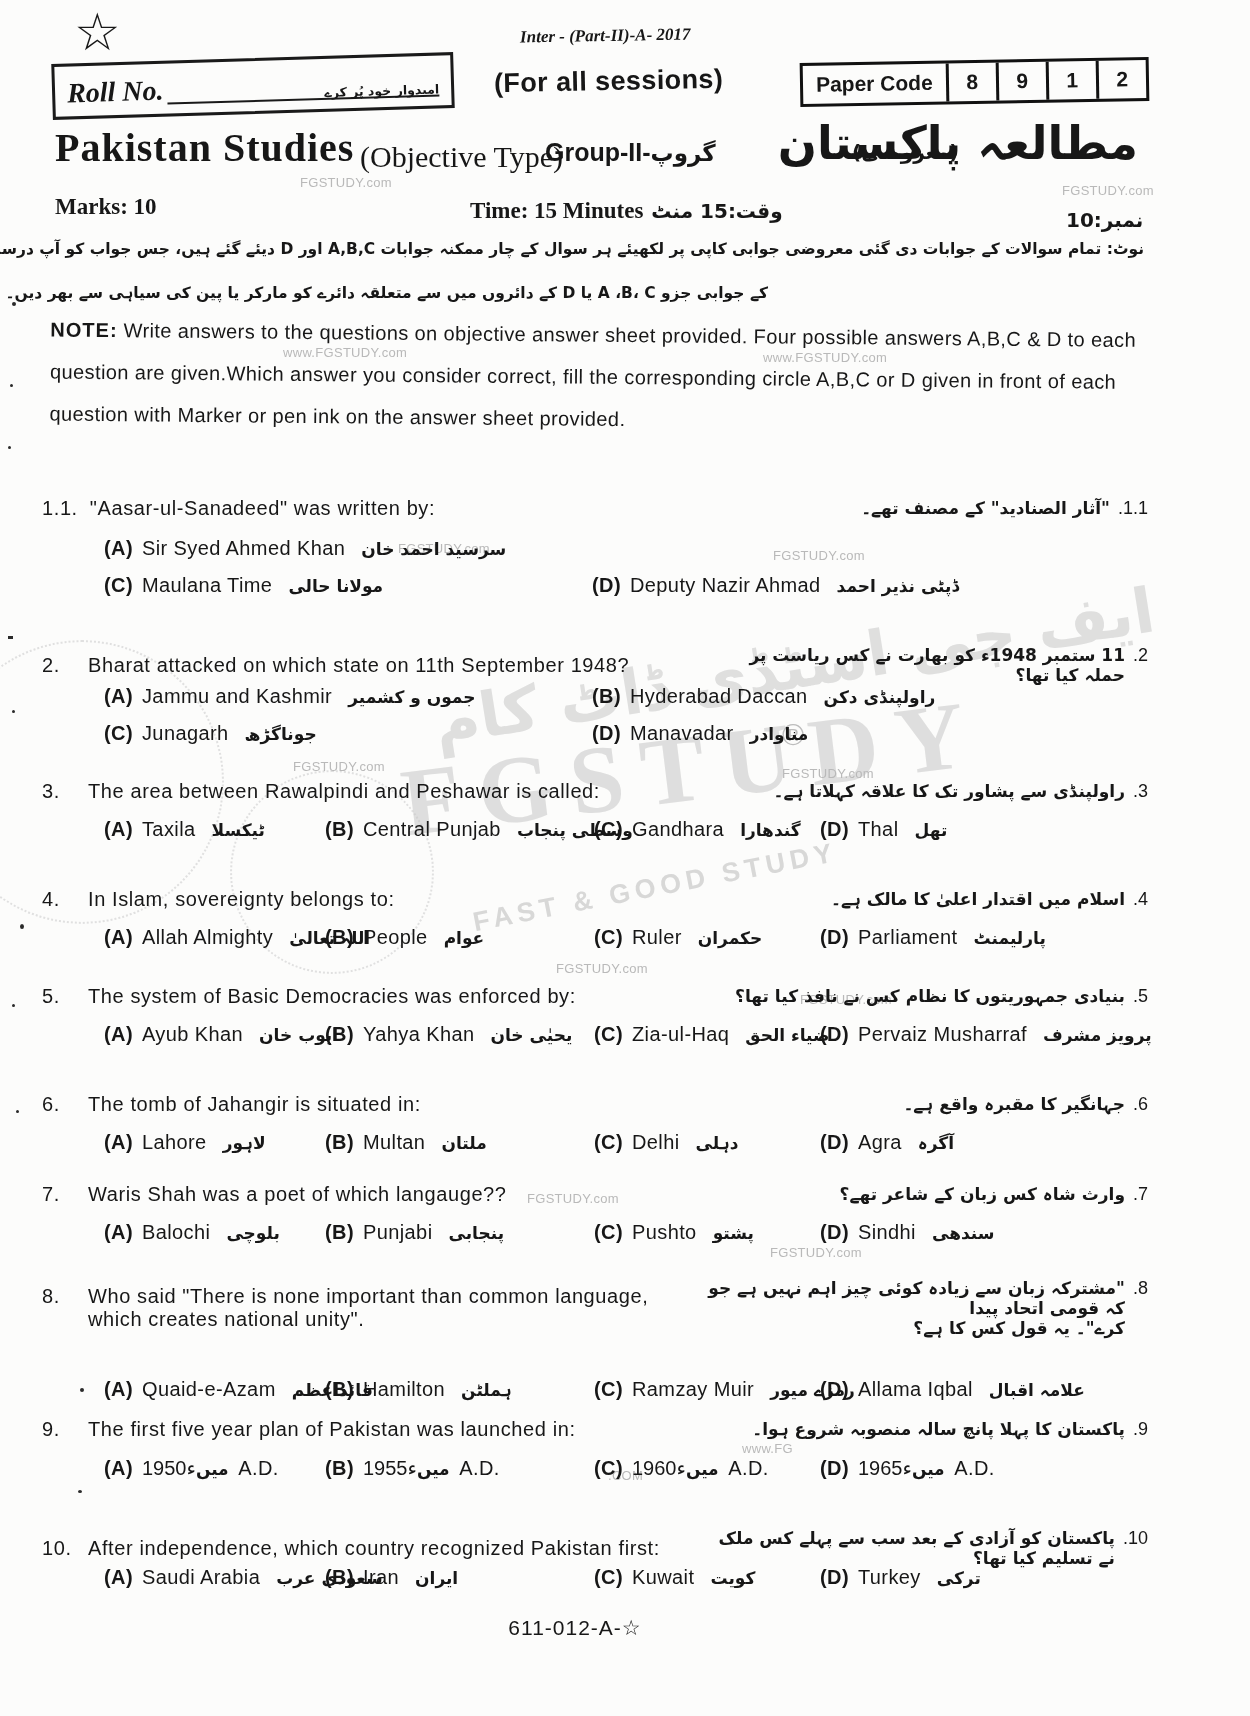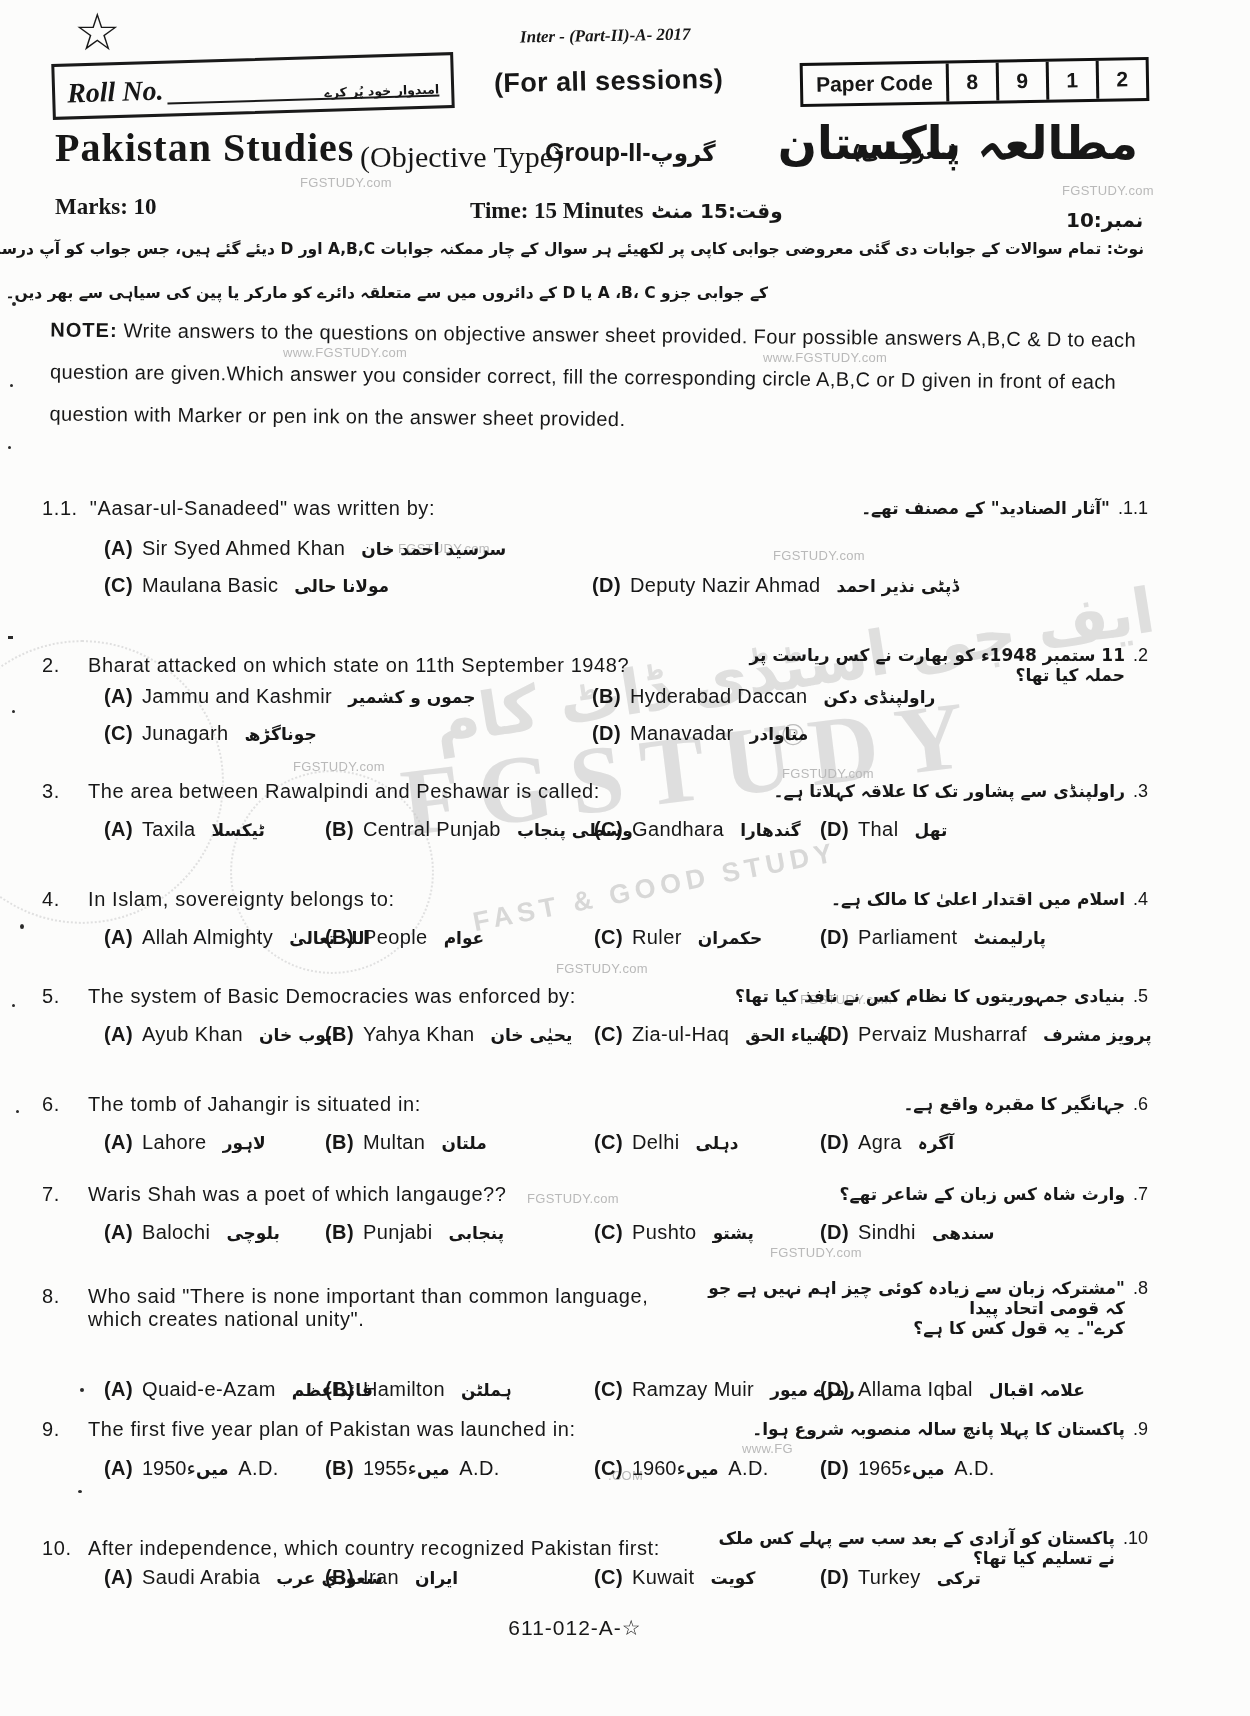--- a/index.html
+++ b/index.html
@@ -161,21 +161,21 @@
           <div class="qleft">
             <span class="qno">1.1.</span>
             <span class="qen">"Aasar-ul-Sanadeed" was written by:</span>
           </div>
           <div class="qright">
             <span class="qur ur">"آثار الصنادید" کے مصنف تھے۔</span>
             <span class="qno2">.1.1</span>
           </div>
         </div>
         <div class="opt" style="left:62px;top:40px"><span class="ol">(A)</span><span class="oen">Sir Syed Ahmed Khan</span><span class="our ur">سرسید احمد خان</span></div>
-        <div class="opt" style="left:62px;top:77px"><span class="ol">(C)</span><span class="oen">Maulana Basic</span><span class="our ur">مولانا حالی</span></div>
+        <div class="opt" style="left:62px;top:77px"><span class="ol">(C)</span><span class="oen">Maulana Time</span><span class="our ur">مولانا حالی</span></div>
         <div class="opt" style="left:550px;top:77px"><span class="ol">(D)</span><span class="oen">Deputy Nazir Ahmad</span><span class="our ur">ڈپٹی نذیر احمد</span></div>
       </div>
       <div class="qblock" style="top: 645px;">
         <div class="qhead">
           <div class="qleft">
             <span class="qno">2.</span>
             <span class="qen">Bharat attacked on which state on 11th September 1948?</span>
           </div>
           <div class="qright">
             <span class="qur ur">11 ستمبر 1948ء کو بھارت نے کس ریاست پر حملہ کیا تھا؟</span>

